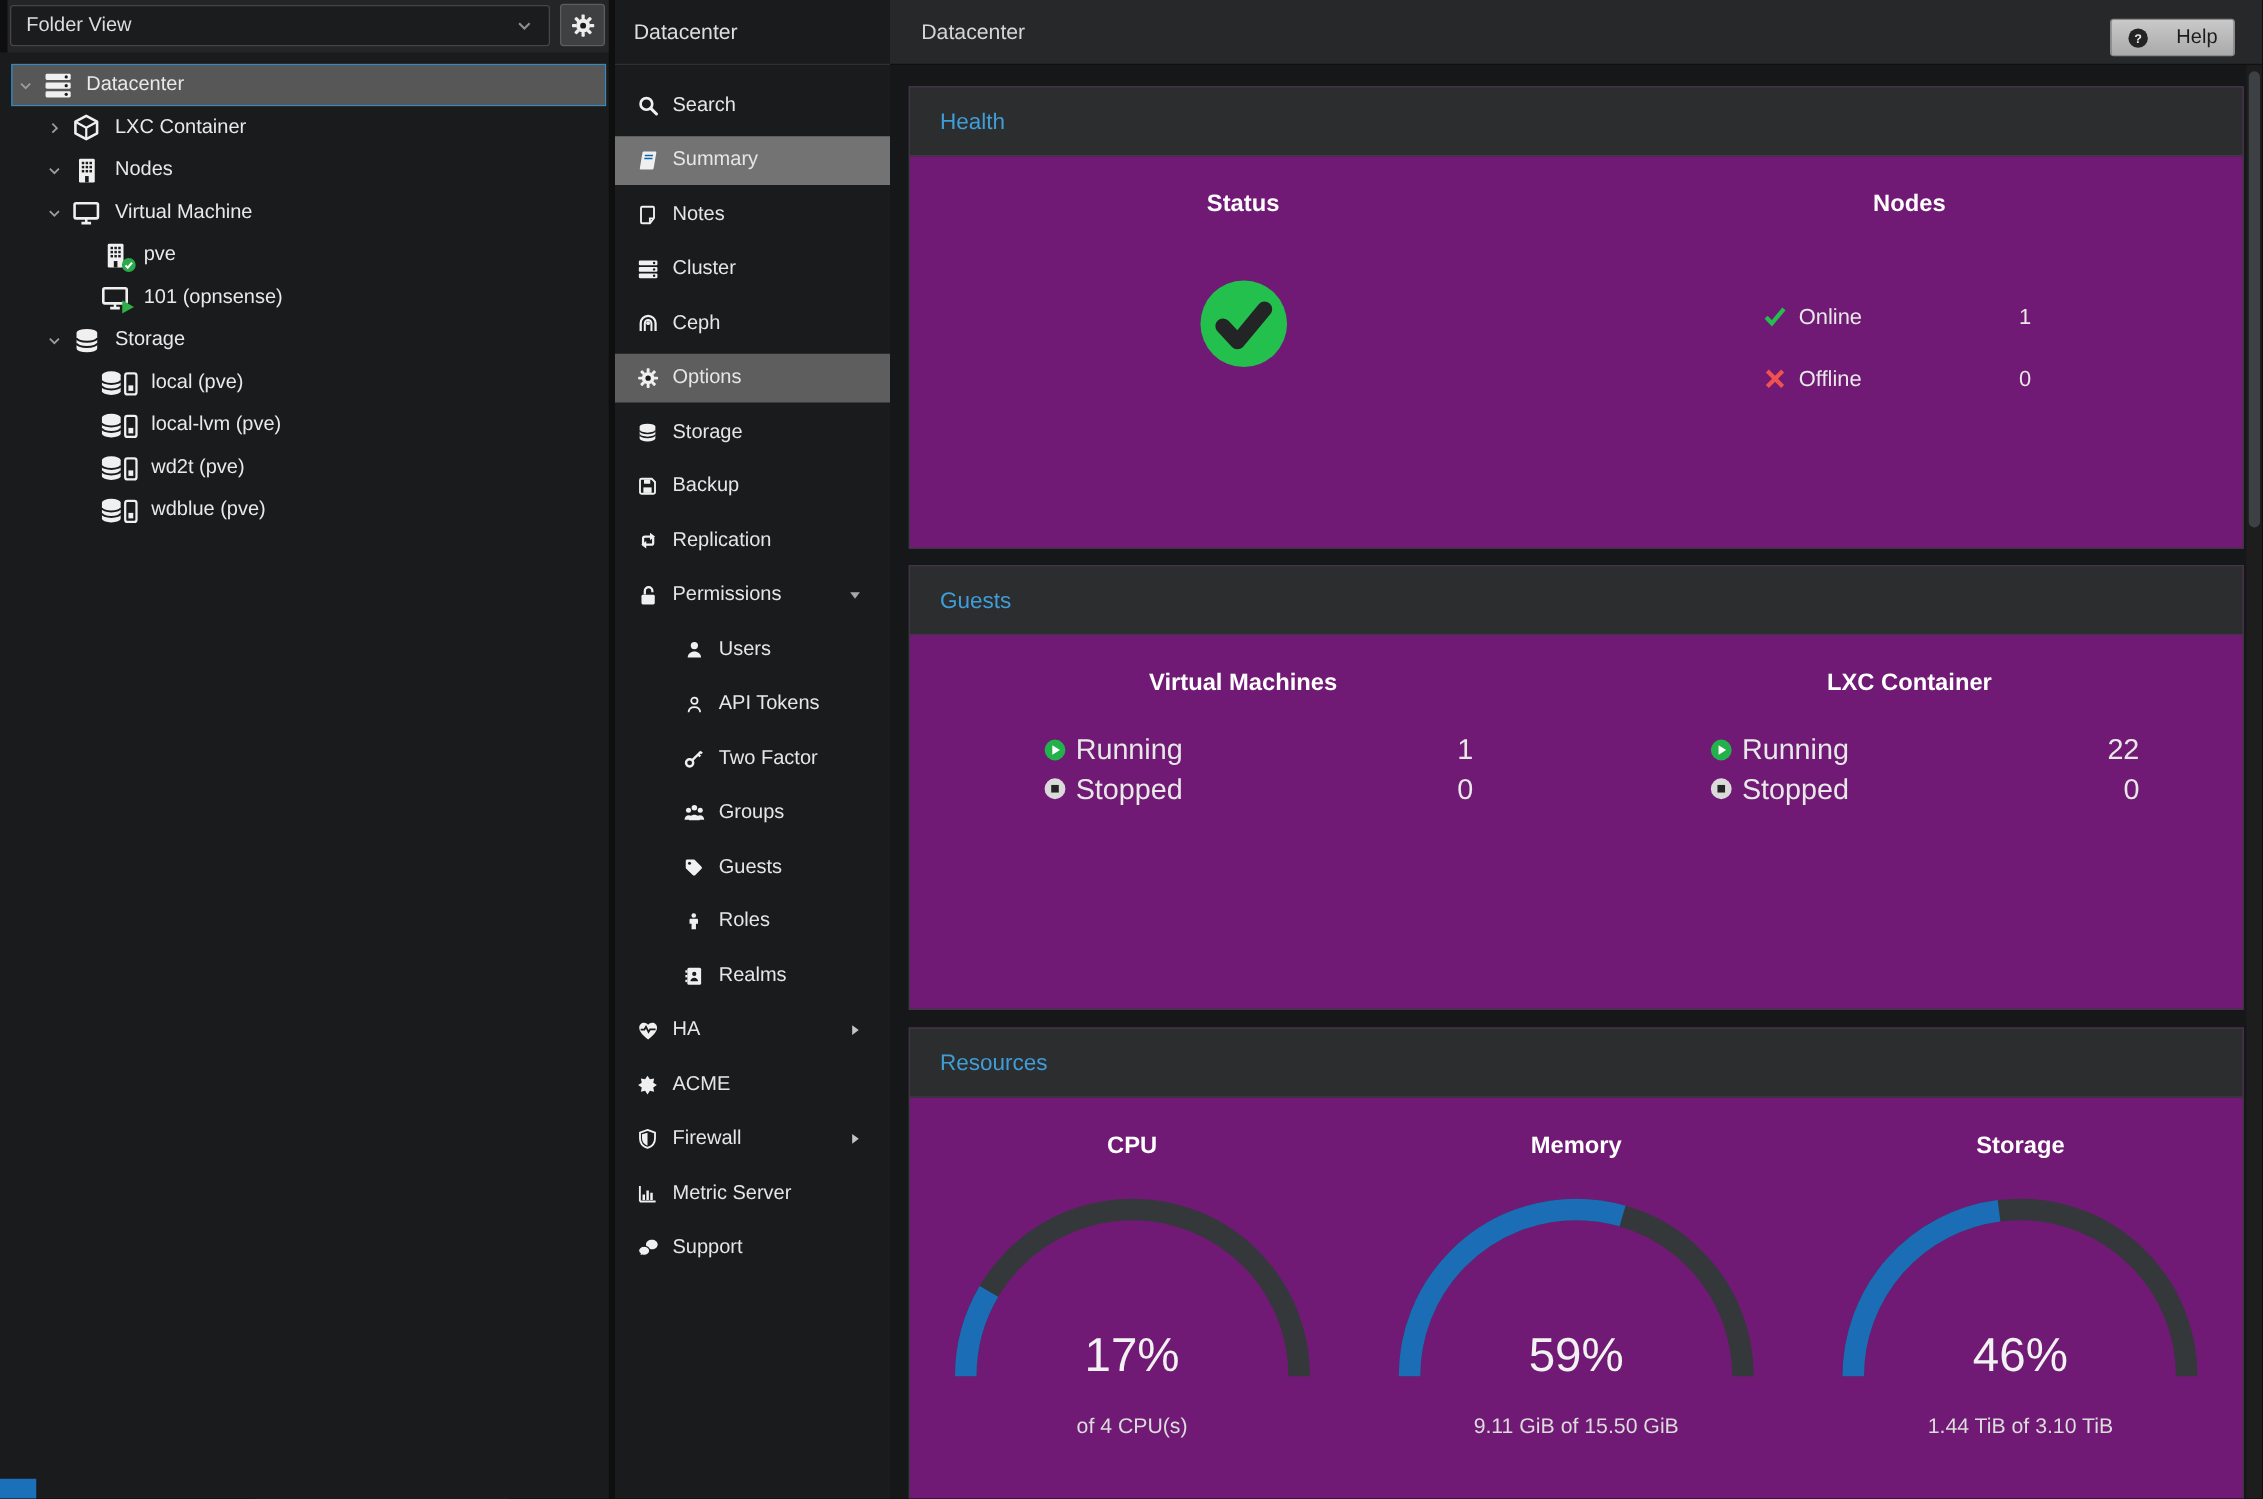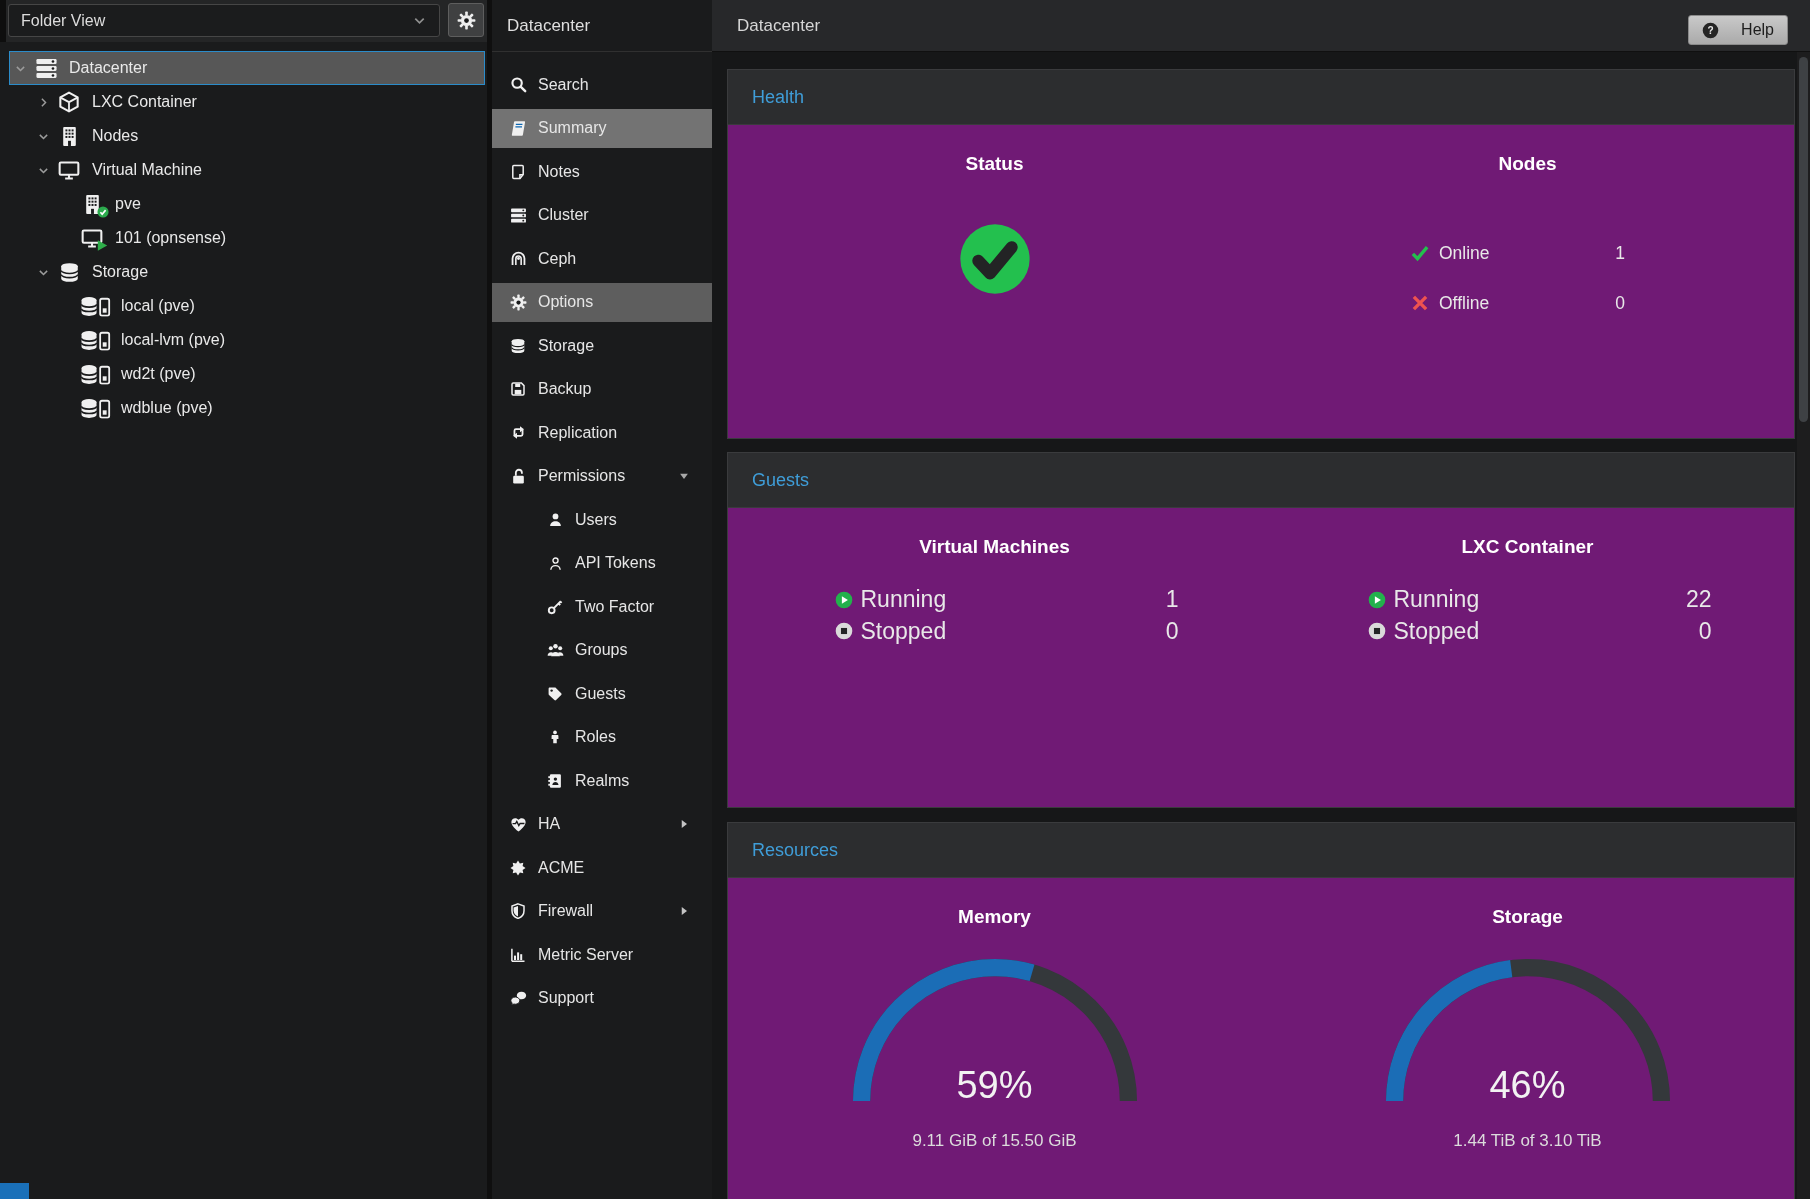--- a/index.html
+++ b/index.html
@@ -744,20 +744,31 @@
             </div>
           </div>
         </div>
       </div>
     </div>
 
     <div class="panel" id="p-resources">
       <div class="phead">Resources</div>
       <div class="pbody">
         <div class="pcol">
+          <div class="colhead">CPU</div>
+          <div class="gauge">
+            <svg class="gsvg" viewBox="0 0 260 140">
+              <path class="gtrack" d="M14 133 A116 116 0 0 1 246 133" pathLength="100"></path>
+              <path class="gprog" d="M14 133 A116 116 0 0 1 246 133" pathLength="100" stroke-dasharray="17 200"></path>
+            </svg>
+            <div class="gpct">17%</div>
+          </div>
+          <div class="gsub">of 4 CPU(s)</div>
+        </div>
+        <div class="pcol">
           <div class="colhead">Memory</div>
           <div class="gauge">
             <svg class="gsvg" viewBox="0 0 260 140">
               <path class="gtrack" d="M14 133 A116 116 0 0 1 246 133" pathLength="100"></path>
               <path class="gprog" d="M14 133 A116 116 0 0 1 246 133" pathLength="100" stroke-dasharray="59 200"></path>
             </svg>
             <div class="gpct">59%</div>
           </div>
           <div class="gsub">9.11 GiB of 15.50 GiB</div>
         </div>

